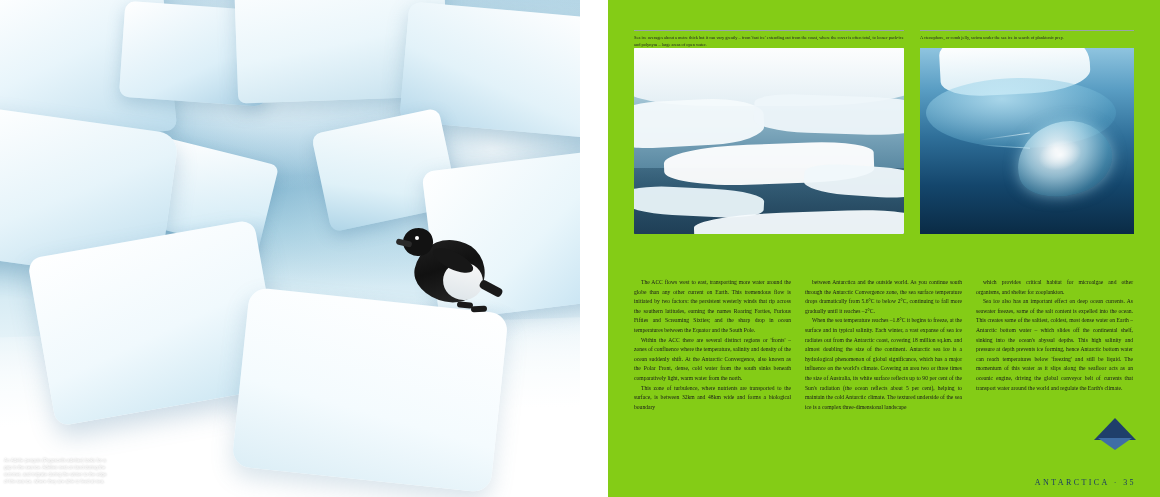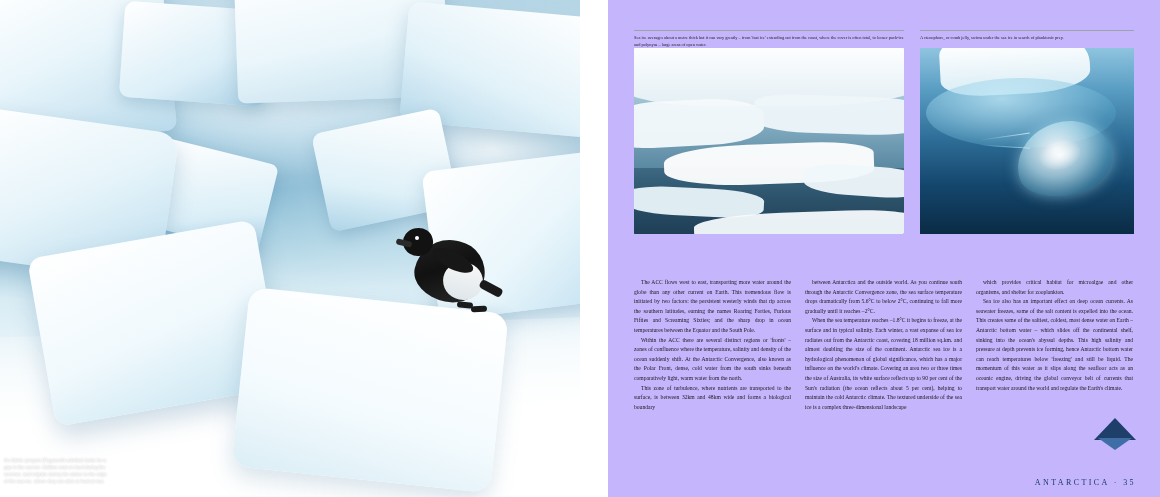--- a/index.html
+++ b/index.html
@@ -144,21 +144,21 @@
   .gutter {
     position: absolute; left: 580px; top: 0; width: 28px; height: 497px;
     background: #ffffff;
   }
 
   
   .right-page {
     position: absolute;
     left: 608px; top: 0;
     width: 552px; height: 497px;
-    background: #c4b5fd;
+    background: #84cc16;
   }
 
   .photo-captions {
     position: absolute;
     left: 26px; top: 30px; width: 500px;
     display: flex; gap: 16px;
   }
   .cap-left { width: 270px; }
   .cap-right { width: 214px; }
   .cap-text {

